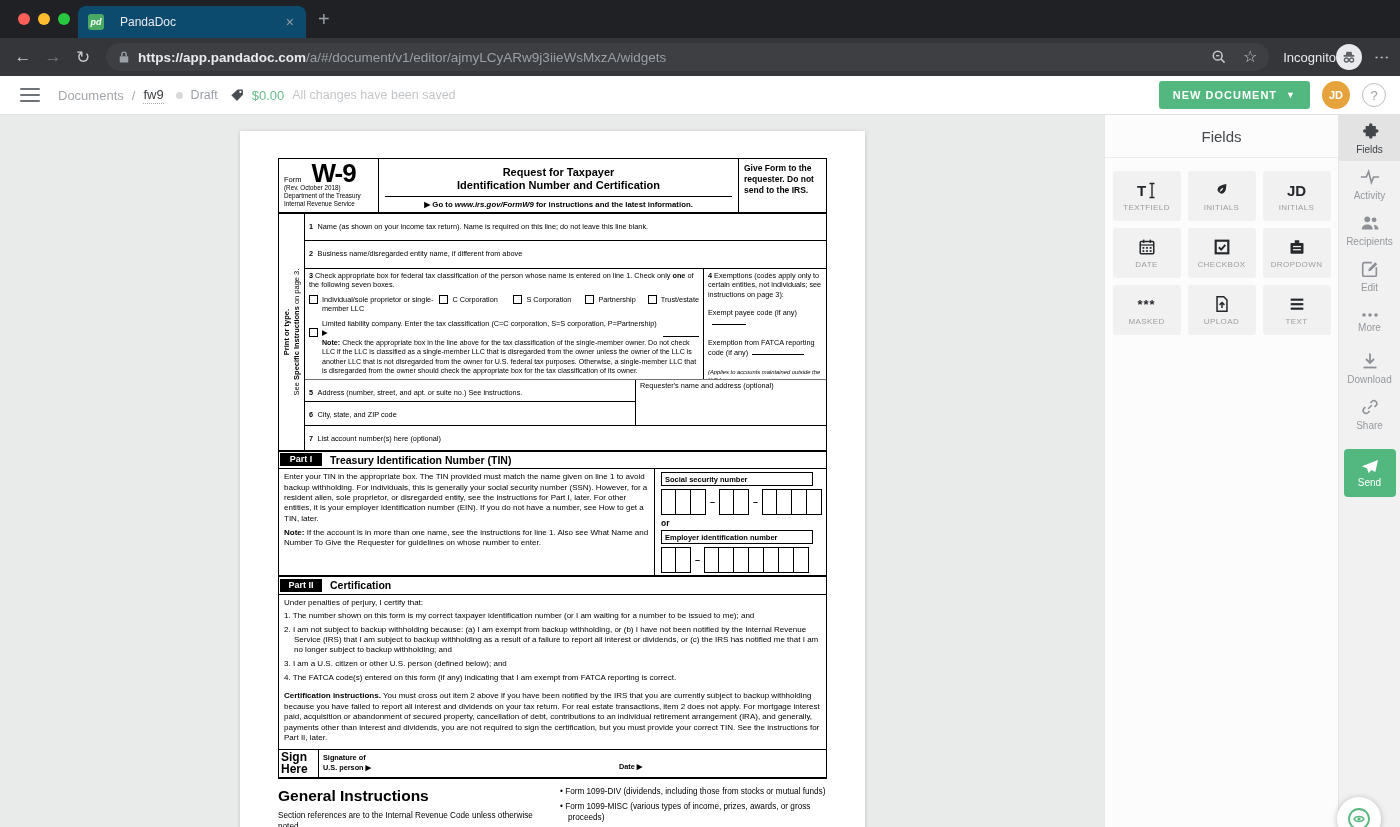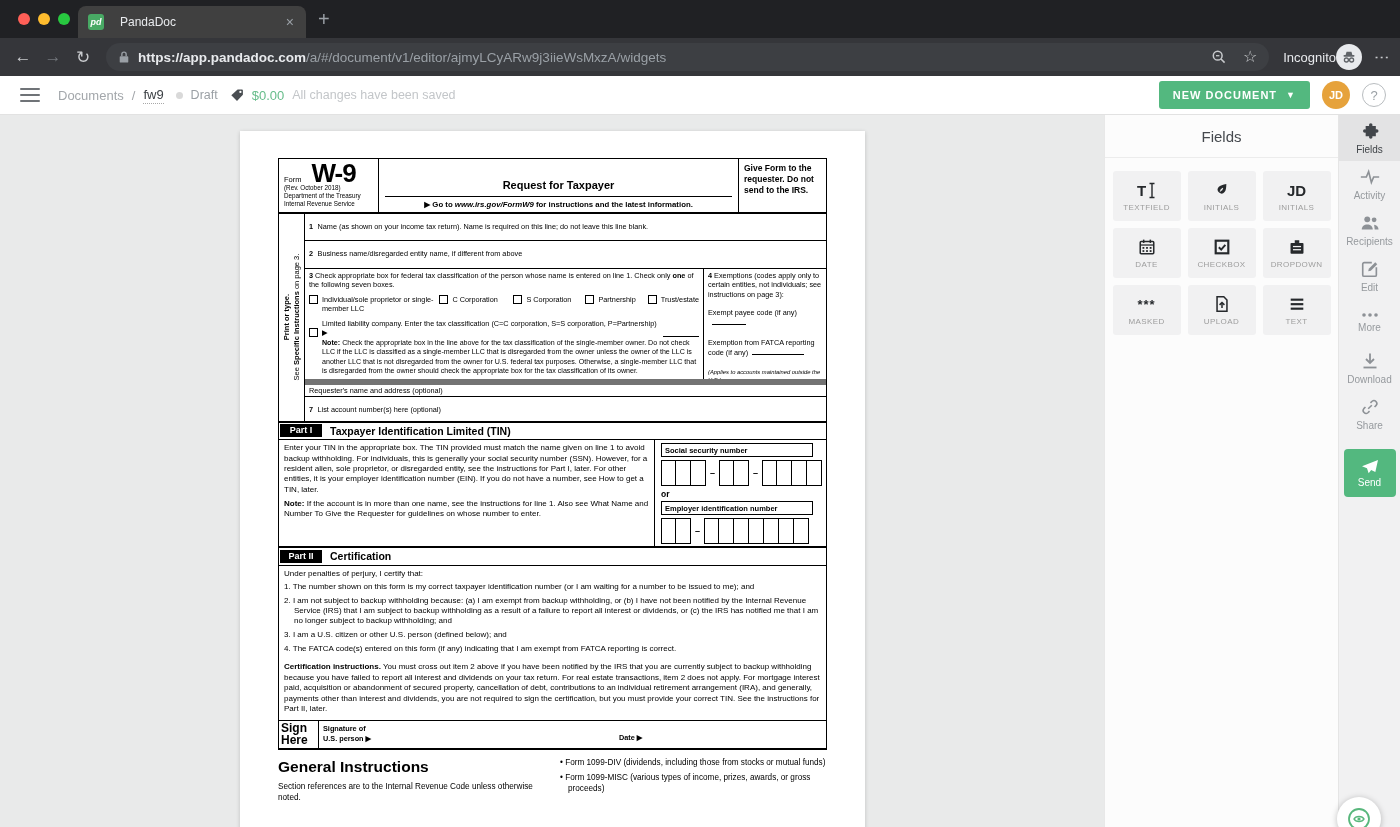--- a/index.html
+++ b/index.html
@@ -5,21 +5,21 @@
   html,body{margin:0;padding:0;}
   body{width:1400px;height:827px;overflow:hidden;background:#e9eaea;
        font-family:"Liberation Sans", sans-serif;-webkit-font-smoothing:antialiased;}
   #app{position:relative;width:1400px;height:827px;overflow:hidden;}
 
   
   .chrome-top{position:absolute;top:0;left:0;right:0;height:38px;background:#202124;}
   .traffic{position:absolute;top:13px;left:18px;display:flex;gap:8px;}
   .light{width:12px;height:12px;border-radius:50%;}
   .l-red{background:#ff5f57}.l-yellow{background:#febc2e}.l-green{background:#28c840}
-  .tab{position:absolute;left:78px;top:6px;width:228px;height:32px;background:#404040;
+  .tab{position:absolute;left:78px;top:6px;width:228px;height:32px;background:#0c4a6e;
        border-radius:8px 8px 0 0;display:flex;align-items:center;padding:0 10px;box-sizing:border-box;}
   .favicon{width:16px;height:16px;border-radius:3px;background:#48a964;color:#fff;font-size:9px;
        font-weight:bold;font-style:italic;display:flex;align-items:center;justify-content:center;flex:none;}
   .tab-title{color:#e8eaed;font-size:12px;margin-left:16px;flex:1;white-space:nowrap;overflow:hidden;}
   .tab-close{color:#9aa0a6;font-size:14px;padding:0 2px;}
   .new-tab{position:absolute;left:318px;top:8px;color:#9aa0a6;font-size:20px;line-height:22px;}
 
   .chrome-toolbar{position:absolute;top:38px;left:0;right:0;height:38px;background:#35363a;
        display:flex;align-items:center;padding:0 8px;box-sizing:border-box;}
   .nav-btn{color:#c9cbce;font-size:17px;width:30px;text-align:center;flex:none;}
@@ -111,21 +111,21 @@
   .w9-rows{display:flex;}
   .gutter{width:25px;border-right:1px solid #000;position:relative;flex:none;}
   .gutter-inner{position:absolute;left:50%;top:50%;transform:translate(-50%,-50%) rotate(-90deg);
         white-space:nowrap;font-size:7.5px;line-height:1.35;text-align:center;}
   .rows-main{flex:1;min-width:0;}
   .frow{padding:1px 4px;box-sizing:border-box;border-bottom:1px solid #000;overflow:hidden;}
   .lbl{font-size:7.3px;}
   .num{font-weight:bold;font-size:7.3px;}
   .r1{height:27px;} .r2{height:28px;} .r7{height:24px;border-bottom:none;}
 
-  .row3wrap{display:flex;border-bottom:6px solid #737373;height:110px;}
+  .row3wrap{display:flex;border-bottom:1px solid #737373;height:110px;}
   .sec3{flex:1;padding:2px 4px;border-right:1px solid #000;box-sizing:border-box;min-width:0;overflow:hidden;}
   .sec4{width:122px;flex:none;padding:2px 4px;box-sizing:border-box;font-size:7.3px;line-height:1.3;overflow:hidden;}
   .cbrow{display:flex;margin-top:5px;}
   .cb{width:9px;height:9px;border:1px solid #000;flex:none;margin-right:4px;box-sizing:border-box;background:#fff;}
   .cb-item{display:flex;font-size:7.3px;line-height:1.25;align-items:flex-start;}
   .cbw1{width:134px}.cbw2{width:76px}.cbw3{width:74px}.cbw4{width:64px}.cbw5{flex:1}
   .llcrow{display:flex;margin-top:6px;font-size:7.3px;align-items:flex-end;}
   .underline{display:inline-block;border-bottom:1px solid #000;width:36px;height:7px;vertical-align:bottom;margin-left:3px;}
   .note-p{font-size:7.1px;line-height:1.33;margin:2px 0 0 13px;}
   .sec4-exempt{margin-top:9px;}
@@ -271,20 +271,21 @@
                 <span class="form-word">Form</span>
                 <span class="w9num">W-9</span>
               </div>
               <div class="hdr-small">(Rev. October 2018)</div>
               <div class="hdr-small">Department of the Treasury</div>
               <div class="hdr-small">Internal Revenue Service</div>
             </div>
             <div class="hdr-center">
               <div class="hdr-title">
                 <div>Request for Taxpayer</div>
+                <div>Identification Number and Certification</div>
               </div>
               <div class="hdr-goto">
                 <span>▶ Go to </span><span class="it">www.irs.gov/FormW9</span><span> for instructions and the latest information.</span>
               </div>
             </div>
             <div class="hdr-right">Give Form to the requester. Do not send to the IRS.</div>
           </div>
 
           <div class="w9-rows">
             <div class="gutter">
@@ -342,32 +343,40 @@
                   <div class="sec4-exempt"><span>Exempt payee code (if any)</span><span class="u-short"></span></div>
                   <div class="sec4-fatca">
                     <div>Exemption from FATCA reporting</div>
                     <div><span>code (if any)</span><span class="u-fatca"></span></div>
                   </div>
                   <div class="applies">(Applies to accounts maintained outside the U.S.)</div>
                 </div>
               </div>
 
               <div class="row56wrap">
+                <div class="addr-col">
+                  <div class="frow5">
+                    <span class="num">5</span> <span class="lbl">Address (number, street, and apt. or suite no.) See instructions.</span>
+                  </div>
+                  <div class="frow6">
+                    <span class="num">6</span> <span class="lbl">City, state, and ZIP code</span>
+                  </div>
+                </div>
                 <div class="req-col">Requester's name and address (optional)</div>
               </div>
 
               <div class="frow r7">
                 <span class="num">7</span> <span class="lbl">List account number(s) here (optional)</span>
               </div>
             </div>
           </div>
 
           <div class="part-bar">
             <span class="part-chip">Part I</span>
-            <span class="part-title">Taxpayer Identification Limited (TIN)</span>
+            <span class="part-title">Treasury Identification Number (TIN)</span>
           </div>
           <div class="p1body">
             <div class="p1-left">
               <p>Enter your TIN in the appropriate box. The TIN provided must match the name given on line 1 to avoid backup withholding. For individuals, this is generally your social security number (SSN). However, for a resident alien, sole proprietor, or disregarded entity, see the instructions for Part I, later. For other entities, it is your employer identification number (EIN). If you do not have a number, see How to get a TIN, later.</p>
               <p><span class="b">Note:</span> <span>If the account is in more than one name, see the instructions for line 1. Also see What Name and Number To Give the Requester for guidelines on whose number to enter.</span></p>
             </div>
             <div class="p1-right">
               <div class="tin-label">Social security number</div>
               <div class="boxes">
                 <div class="tbox first"></div>

